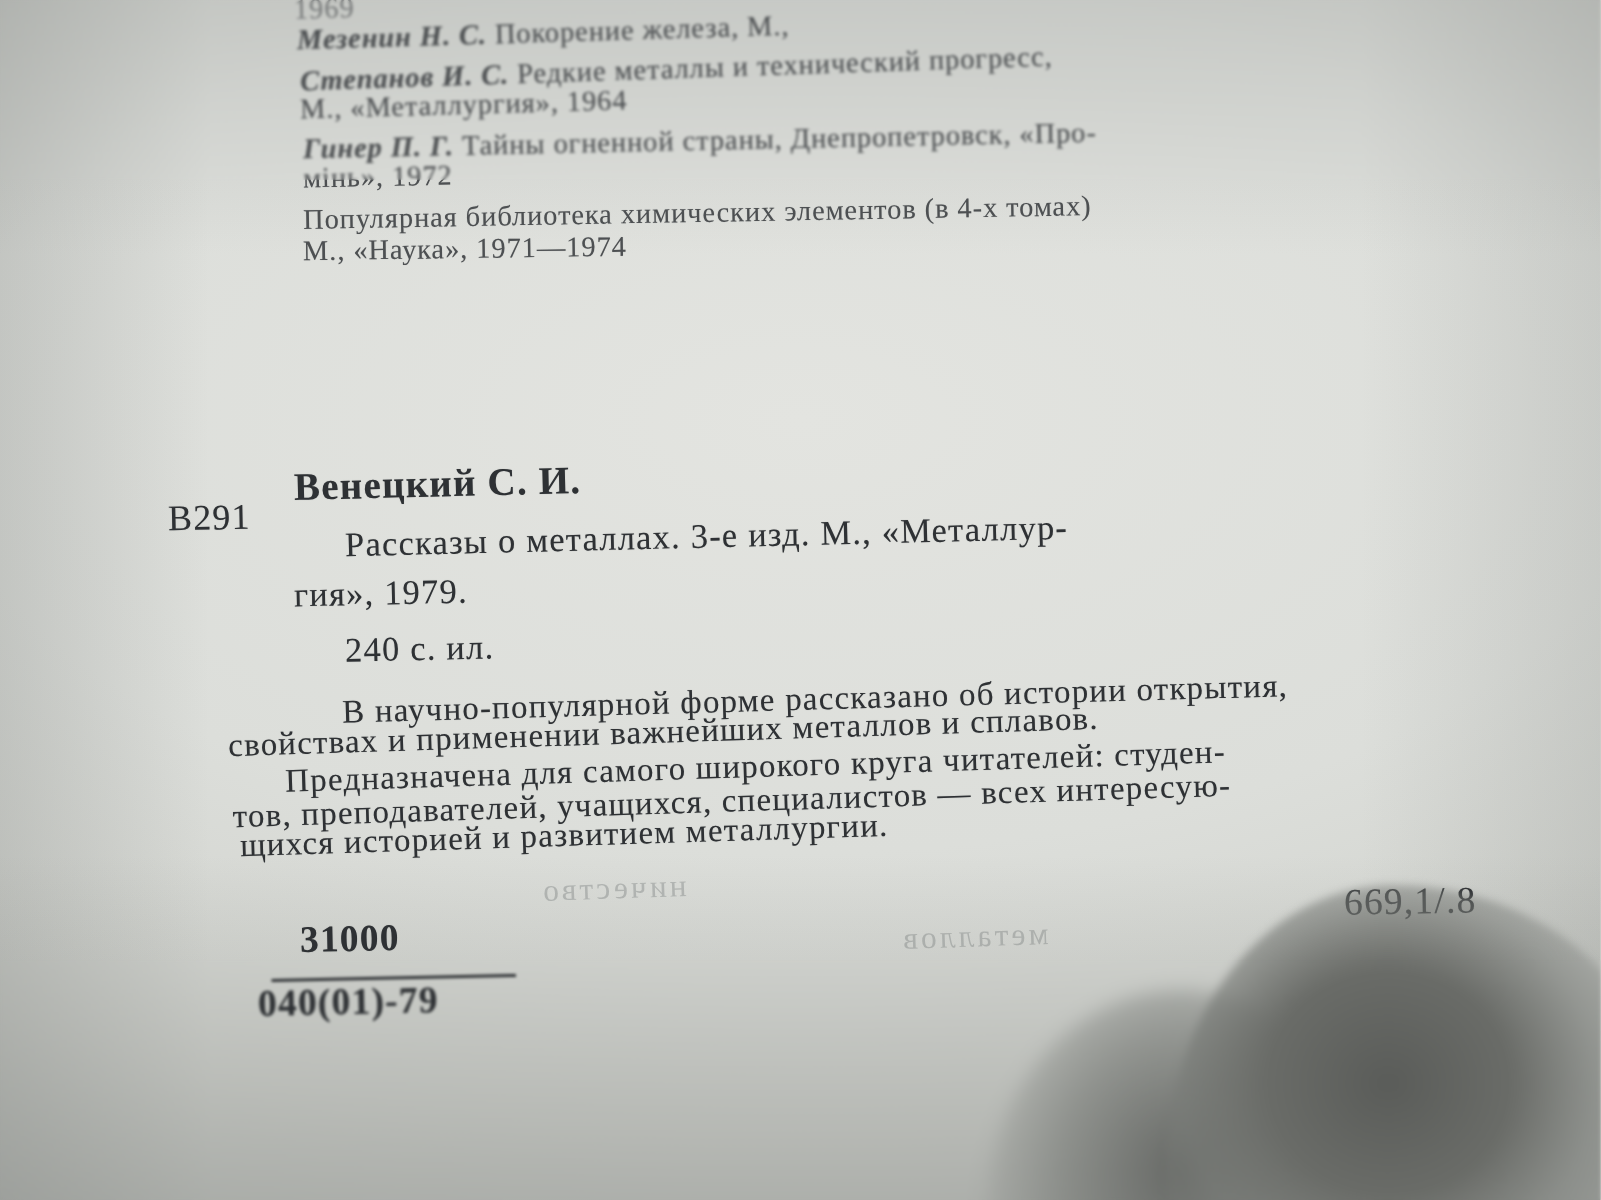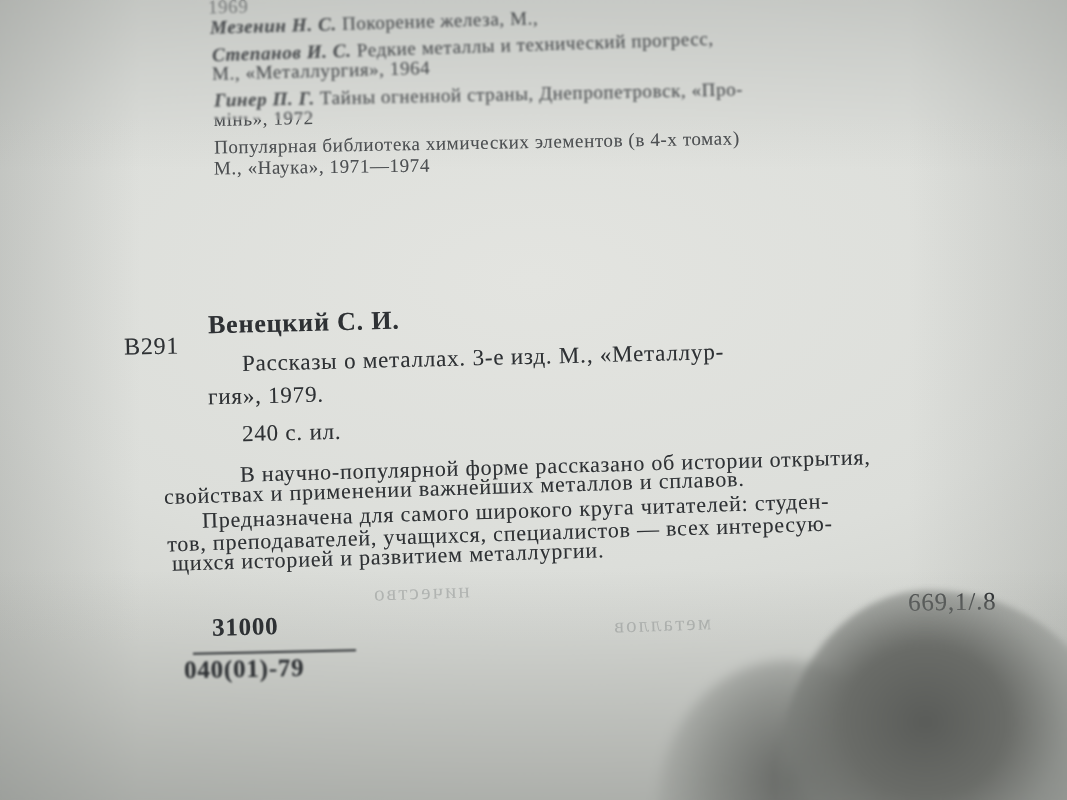--- a/index.html
+++ b/index.html
@@ -68,21 +68,21 @@
     width: 260px;
     height: 300px;
     background: radial-gradient(ellipse 55% 55% at 50% 40%, rgba(90,92,89,0.85) 0%, rgba(110,113,109,0.55) 55%, rgba(150,152,148,0.0) 100%);
     border-radius: 50%;
     filter: blur(6px);
     pointer-events: none;
   }
 
   .text-layer {
     position: absolute;
-    left: 12px; top: 0;
+    left: 0; top: 0;
     width: 866px; height: 800px;
     color: #2c2f33;
   }
 
   .ln {
     position: absolute;
     white-space: nowrap;
     color: #2e3134;
     text-shadow: 0 0 0.6px rgba(60,62,65,0.35);
   }

